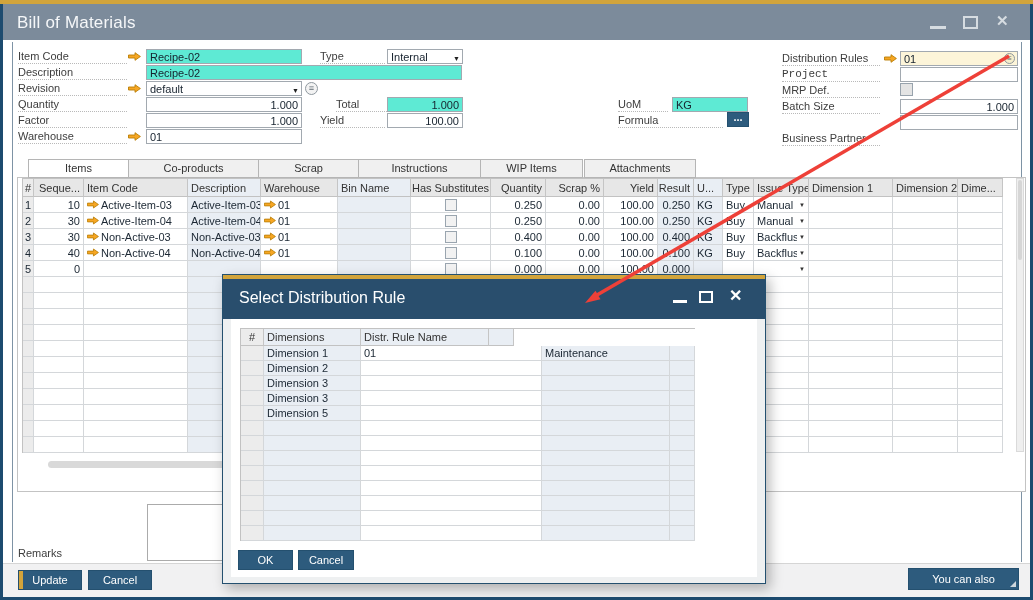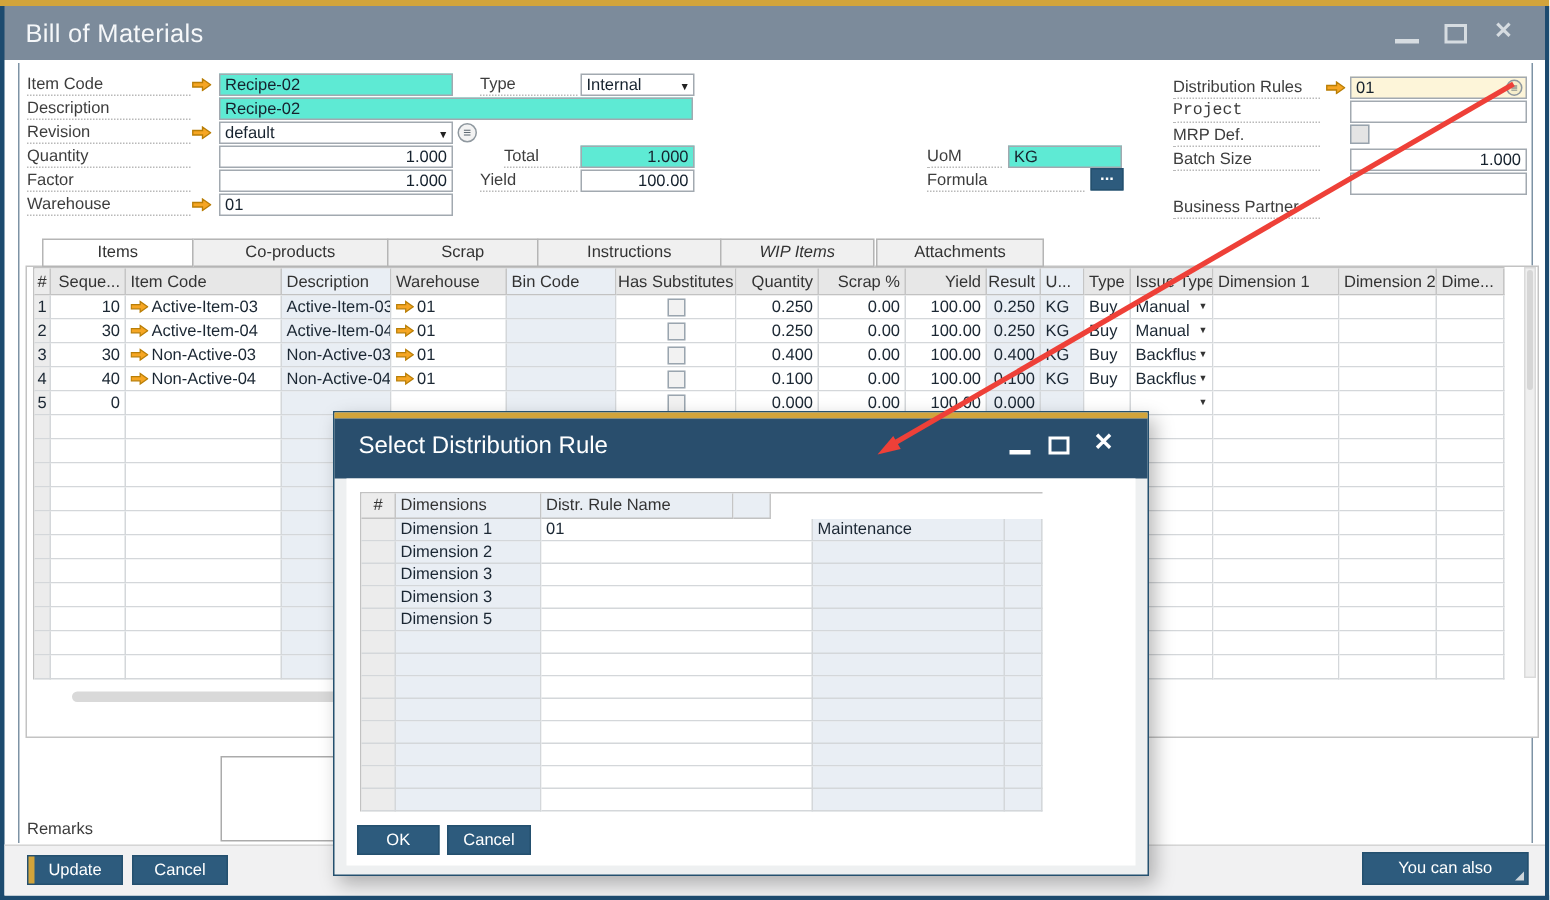--- a/index.html
+++ b/index.html
@@ -152,32 +152,32 @@
   <div class="lbl" style="left:782px; top:100px; width:98px;">Batch Size</div>
   <div class="fld num" style="left:900px; top:99px; width:118px;">1.000</div>
 
   <div class="lbl" style="left:782px; top:132px; width:98px;">Business Partner</div>
   <div class="fld" style="left:900px; top:115px; width:118px;"></div>
 
   <div class="tab active" style="left:28px;  width:101px;">Items</div>
   <div class="tab" style="left:128px; width:131px;">Co-products</div>
   <div class="tab" style="left:258px; width:101px;">Scrap</div>
   <div class="tab" style="left:358px; width:123px;">Instructions</div>
-  <div class="tab" style="left:480px; width:103px;font-style:italic;">WIP Items</div>
+  <div class="tab" style="left:480px; width:103px;">WIP Items</div>
   <div class="tab" style="left:584px; width:112px;">Attachments</div>
 
   <div class="gridpanel"></div>
   <div class="grid">
     <div class="ghead-row" id="grid-head">
         <div class="gcell c-rownum ghcell" style="width: 11px;">#</div>
         <div class="gcell c-num ghcell" style="width: 50px;">Seque...</div>
         <div class="gcell ghcell" style="width: 104px;">Item Code</div>
         <div class="gcell c-tint ghcell" style="width: 73px;">Description</div>
         <div class="gcell ghcell" style="width: 77px;">Warehouse</div>
-        <div class="gcell c-tint ghcell" style="width: 73px;">Bin Code</div>
+        <div class="gcell c-tint ghcell" style="width: 73px;">Bin Name</div>
         <div class="gcell c-center ghcell" style="width: 80px;">Has Substitutes</div>
         <div class="gcell c-num ghcell" style="width: 55px;">Quantity</div>
         <div class="gcell c-num ghcell" style="width: 58px;">Scrap %</div>
         <div class="gcell c-num ghcell" style="width: 54px;">Yield</div>
         <div class="gcell c-num c-tint ghcell" style="width: 36px;">Result</div>
         <div class="gcell c-tint ghcell" style="width: 29px;">U...</div>
         <div class="gcell ghcell" style="width: 31px;">Type</div>
         <div class="gcell ghcell" style="width: 55px;">Issue Type</div>
         <div class="gcell ghcell" style="width: 84px;">Dimension 1</div>
         <div class="gcell ghcell" style="width: 65px;">Dimension 2</div>

